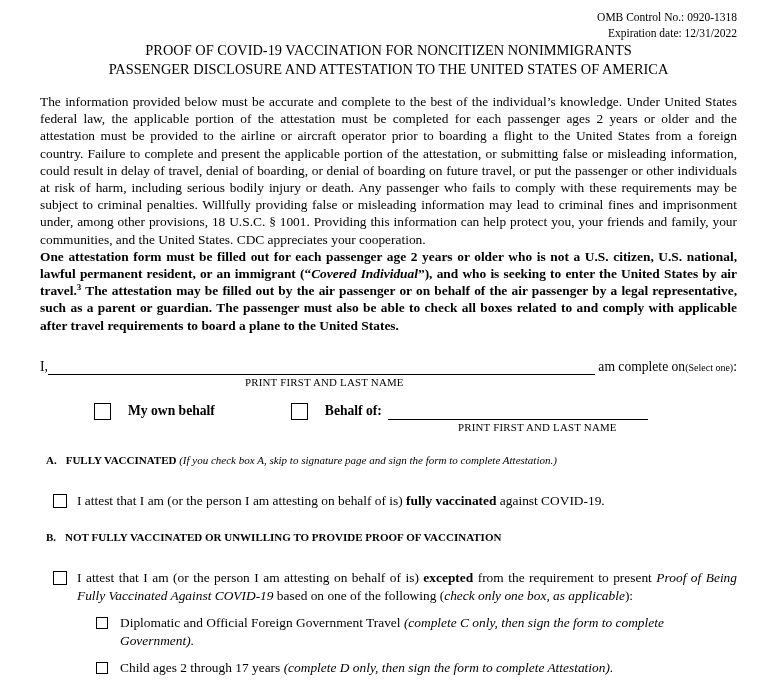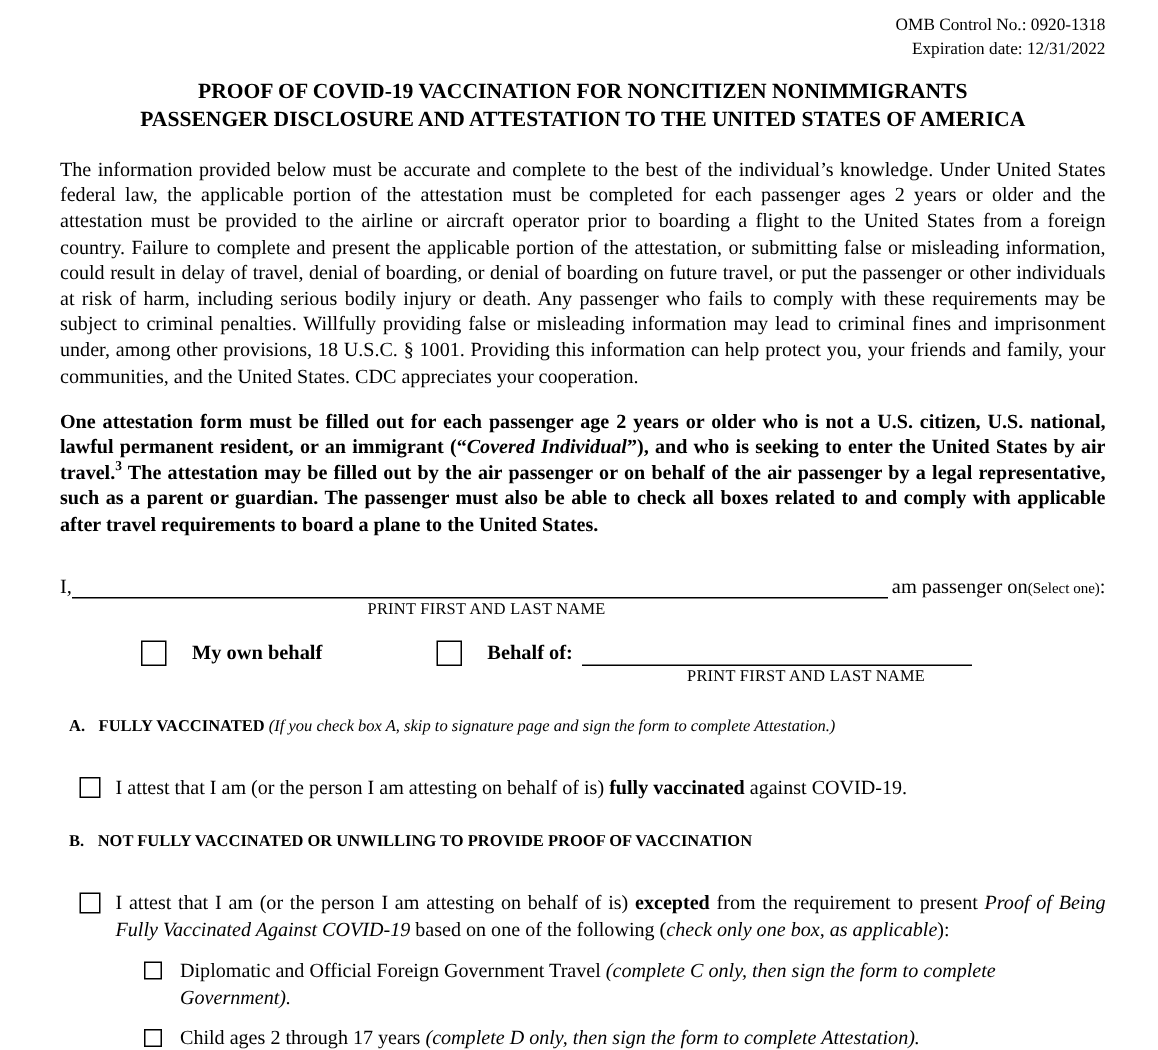--- a/index.html
+++ b/index.html
@@ -5,25 +5,25 @@
   html, body { margin: 0; padding: 0; background: #ffffff; }
   body {
     width: 772px; height: 700px;
     font-family: "Liberation Serif", "DejaVu Serif", serif;
     color: #000; overflow: hidden;
   }
   .page { box-sizing: border-box; width: 772px; height: 700px; padding: 10px 35px 0 40px; }
 
   .omb-block { text-align: right; font-size: 11.5px; line-height: 15.5px; }
 
-  .doc-title { margin-top: 11px; text-align: center; font-weight: 700; font-size: 14.4px; line-height: 18.5px; }
+  .doc-title { text-align: center; font-weight: 400; font-size: 14.4px; line-height: 18.5px; }
 
   .para { font-size: 13.4px; line-height: 17.2px; text-align: justify; }
   .p1 { margin-top: 15px; }
-  .p2 { margin-top: 13px; font-weight: 700; }
+  .p2 { font-weight: 700; }
   .bi { font-style: italic; }
   .b { font-weight: 700; }
   .it { font-style: italic; }
   sup.fn { font-size: 9px; line-height: 0; vertical-align: super; }
 
   .attest-row { margin-top: 25px; display: flex; align-items: baseline; font-size: 13.6px; white-space: nowrap; }
   .name-line { flex: 1 1 auto; align-self: flex-end; height: 15px; border-bottom: 1.2px solid #000; margin-right: 3px; }
   .small-select { font-size: 10px; }
 
   .print-label { font-size: 10.9px; margin-top: 1px; letter-spacing: 0.2px; }
@@ -68,21 +68,21 @@
     <span>The information provided below must be accurate and complete to the best of the individual’s knowledge. Under United States federal law, the applicable portion of the attestation must be completed for each passenger ages 2 years or older and the attestation must be provided to the airline or aircraft operator prior to boarding a flight to the United States from a foreign country. Failure to complete and present the applicable portion of the attestation, or submitting false or misleading information, could result in delay of travel, denial of boarding, or denial of boarding on future travel, or put the passenger or other individuals at risk of harm, including serious bodily injury or death. Any passenger who fails to comply with these requirements may be subject to criminal penalties. Willfully providing false or misleading information may lead to criminal fines and imprisonment under, among other provisions, 18 U.S.C. § 1001. Providing this information can help protect you, your friends and family, your communities, and the United States. CDC appreciates your cooperation.</span>
   </div>
 
   <div class="para p2">
     <span>One attestation form must be filled out for each passenger age 2 years or older who is not a U.S. citizen, U.S. national, lawful permanent resident, or an immigrant (“</span><span class="bi">Covered Individual</span><span>”), and who is seeking to enter the United States by air travel.</span><sup class="fn">3</sup><span> The attestation may be filled out by the air passenger or on behalf of the air passenger by a legal representative, such as a parent or guardian. The passenger must also be able to check all boxes related to and comply with applicable after travel requirements to board a plane to the United States.</span>
   </div>
 
   <div class="attest-row">
     <span>I,</span>
     <span class="name-line"></span>
-    <span>am passenger on </span>
+    <span>am complete on </span>
     <span class="small-select">(Select one)</span>
     <span>:</span>
   </div>
   <div class="print-label first">PRINT FIRST AND LAST NAME</div>
 
   <div class="behalf-row">
     <span class="checkbox cb-lg"></span>
     <span class="lbl1">My own behalf</span>
     <span class="checkbox cb-lg cb2"></span>
     <span class="lbl2">Behalf of:</span>

